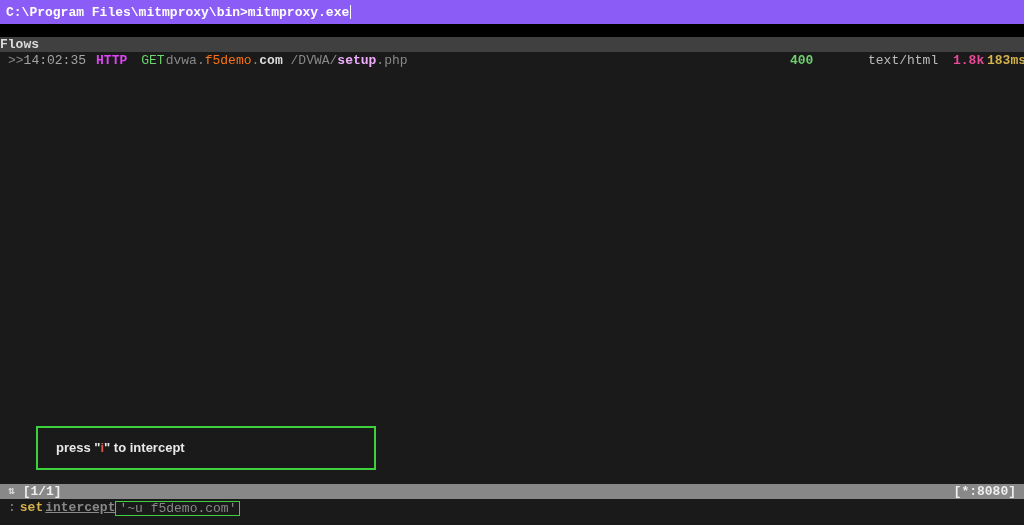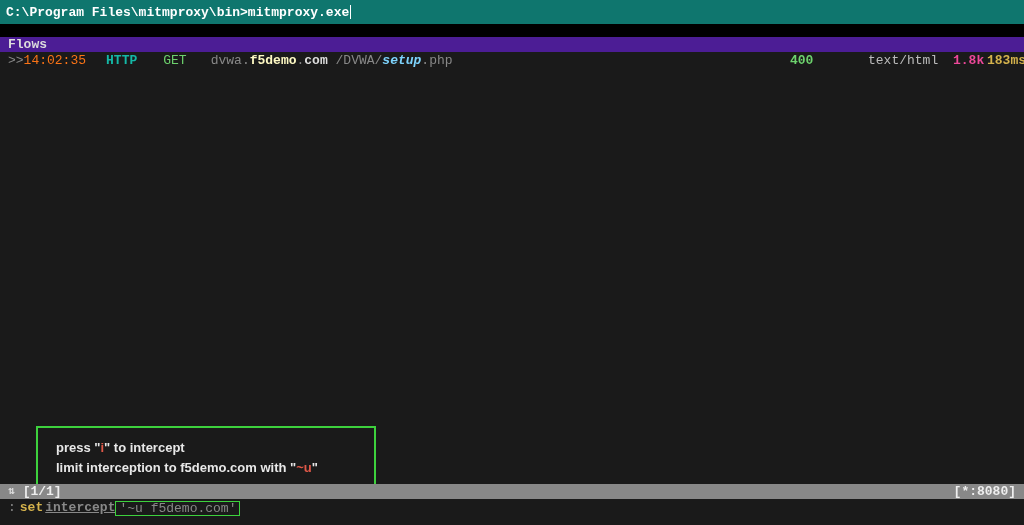--- a/index.html
+++ b/index.html
@@ -6,21 +6,21 @@
     body {
       width: 1024px;
       height: 525px;
       background: #1a1a1a;
       font-family: 'Consolas', 'Courier New', monospace;
       font-size: 13px;
       overflow: hidden;
       position: relative;
     }
     .title-bar {
-      background: #0f766e;
+      background: #8b5cf6;
       height: 24px;
       display: flex;
       align-items: center;
       padding-left: 6px;
     }
     .title-text {
       color: #fff;
       font-weight: bold;
       font-size: 13px;
       font-family: 'Consolas', 'Courier New', monospace;
@@ -31,45 +31,44 @@
       height: 14px;
       background: #fff;
       vertical-align: middle;
       margin-left: 1px;
     }
     .black-gap {
       background: #000;
       height: 13px;
     }
     .flows-header {
-      background: #4c1d95;
+      background: #404040;
       color: #ddd;
       font-weight: bold;
       font-size: 13px;
       height: 15px;
-      padding-left: 8px;
       line-height: 15px;
     }
     .flow-row {
       background: #1a1a1a;
       display: flex;
       height: 17px;
       padding-left: 8px;
       font-size: 13px;
       line-height: 17px;
     }
     .flow-cursor { color: #888; }
-    .flow-time { color: #f97316; margin-right: 20px; }
-    .flow-http { color: #14b8a6; font-weight: bold; margin-right: 26px; }
-    .flow-method { color: #6dd26d; margin-right: 24px; }
+    .flow-time { color: #a3a3a3; margin-right: 10px; }
+    .flow-http { color: #d946ef; font-weight: bold; margin-right: 14px; }
+    .flow-method { color: #6dd26d; margin-right: 1px; }
     .flow-url { color: #888; }
     .flow-dot { color: #888; }
-    .flow-bold-dark { color: #fef9c3; font-weight: bold; }
+    .flow-bold-dark { color: #f97316; font-weight: normal; }
     .flow-bold-white { color: #ddd; font-weight: bold; }
-    .flow-magenta { color: #7dd3fc; font-weight: bold; font-style: italic; }
+    .flow-magenta { color: #f0abfc; font-weight: bold; }
     .flow-status { color: #6dd26d; font-weight: bold; position: absolute; left: 790px; }
     .flow-ct { color: #bbb; position: absolute; left: 868px; }
     .flow-size { color: #ec4899; font-weight: bold; position: absolute; left: 953px; }
     .flow-duration { color: #d4b24c; font-weight: bold; position: absolute; left: 987px; }
     .main-area {
       background: #1a1a1a;
       position: relative;
       height: 415px;
     }
     .overlay-box {
@@ -150,23 +149,20 @@
   <span class="flow-ct">text/html</span>
   <span class="flow-size">1.8k</span>
   <span class="flow-duration">183ms</span>
 </div>
 
 <div class="main-area">
   <div class="overlay-box">
     <div class="overlay-line">
       <span>press "</span><span class="overlay-i">i</span><span>" to intercept</span>
     </div>
-    <div class="overlay-line">
-      <span>limit interception to f5demo.com with "</span><span class="overlay-tu">~u</span><span>"</span>
-    </div>
   </div>
 </div>
 
 <div class="status-bar">
   <span class="status-icon">⇅</span>
   <span class="status-count">[1/1]</span>
   <span class="status-right">[*:8080]</span>
 </div>
 
 <div class="command-bar">

